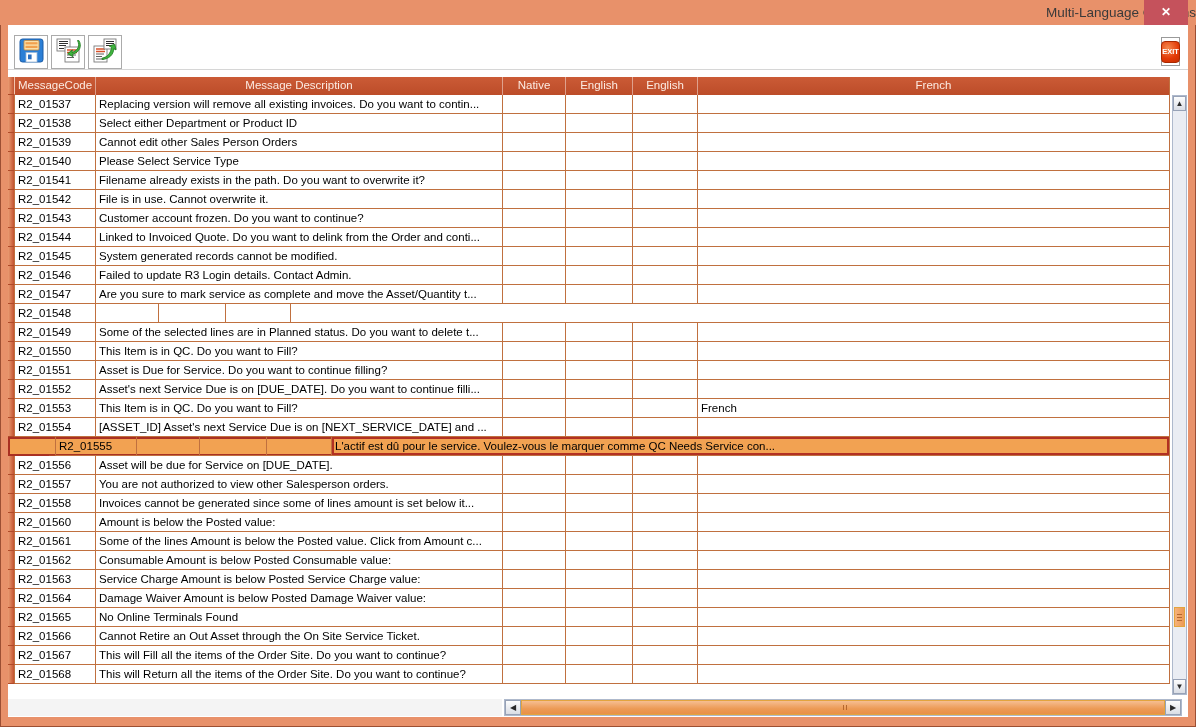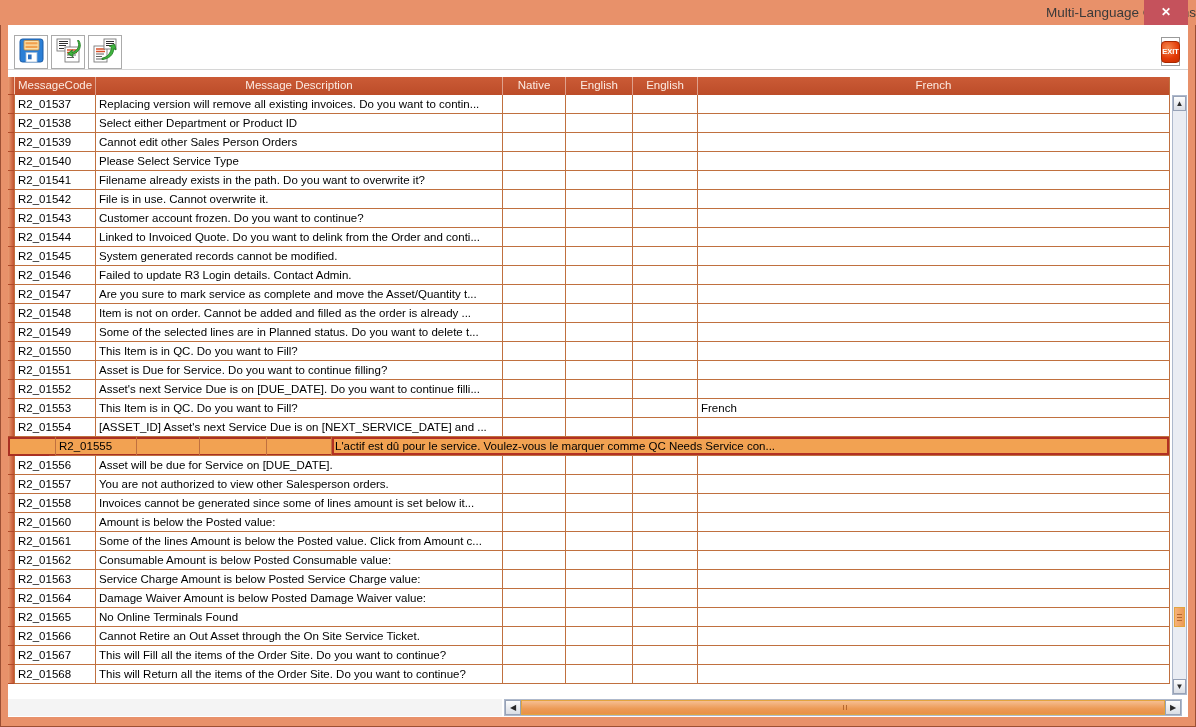--- a/index.html
+++ b/index.html
@@ -253,21 +253,20 @@
     <div class="cell c-desc">Are you sure to mark service as complete and move the Asset/Quantity t...</div>
     <div class="cell c-native"></div>
     <div class="cell c-en1"></div>
     <div class="cell c-en2"></div>
     <div class="cell c-french"></div>
   </div>
 
   <div class="grid-row">
     <div class="cell c-ind"></div>
     <div class="cell c-code">R2_01548</div>
-    <div class="cell c-desc">Item is not on order. Cannot be added and filled as the order is already ...</div>
     <div class="cell c-native"></div>
     <div class="cell c-en1"></div>
     <div class="cell c-en2"></div>
     <div class="cell c-french"></div>
   </div>
 
   <div class="grid-row">
     <div class="cell c-ind"></div>
     <div class="cell c-code">R2_01549</div>
     <div class="cell c-desc">Some of the selected lines are in Planned status. Do you want to delete t...</div>

